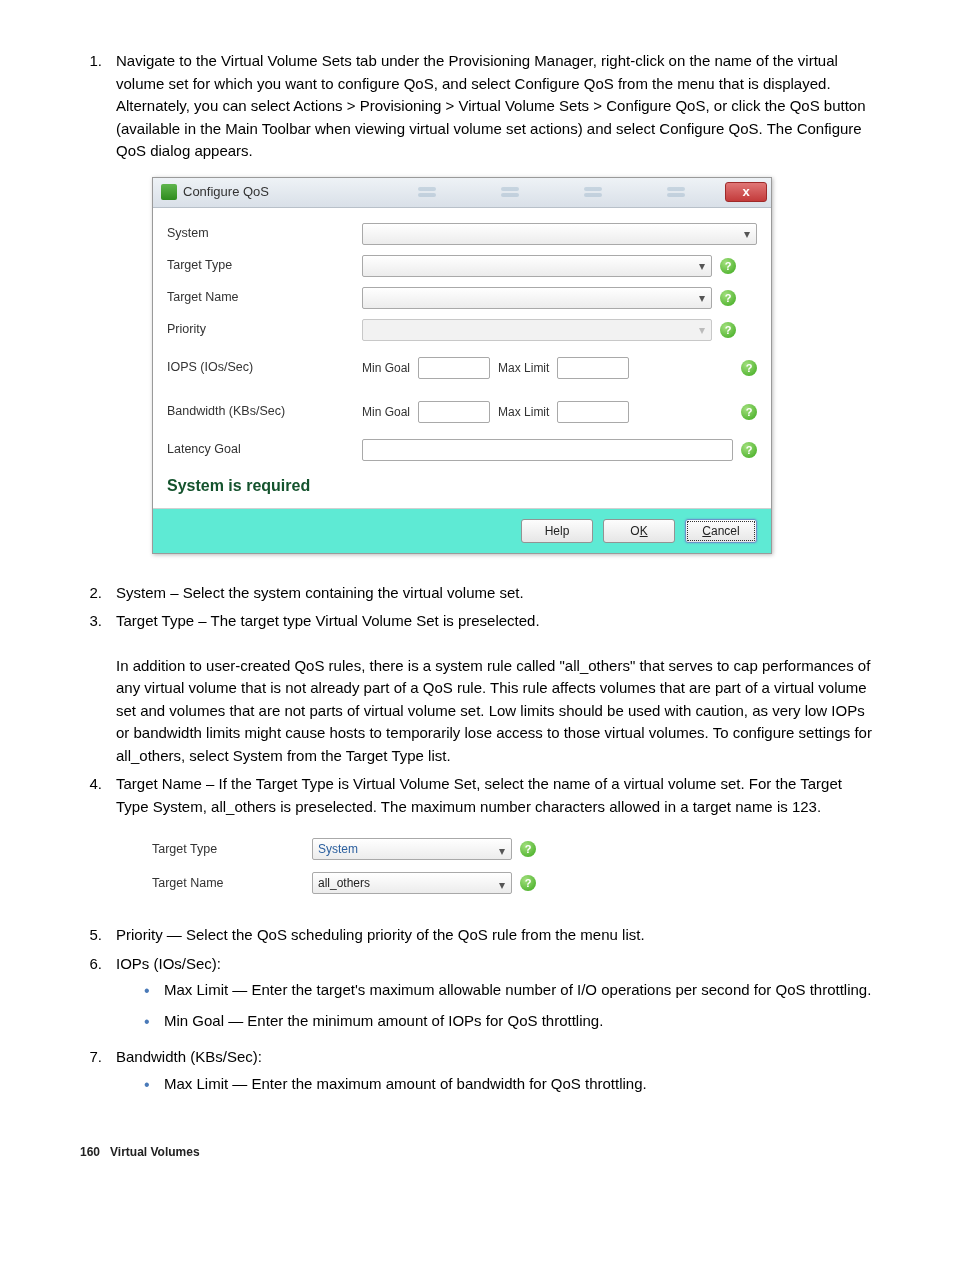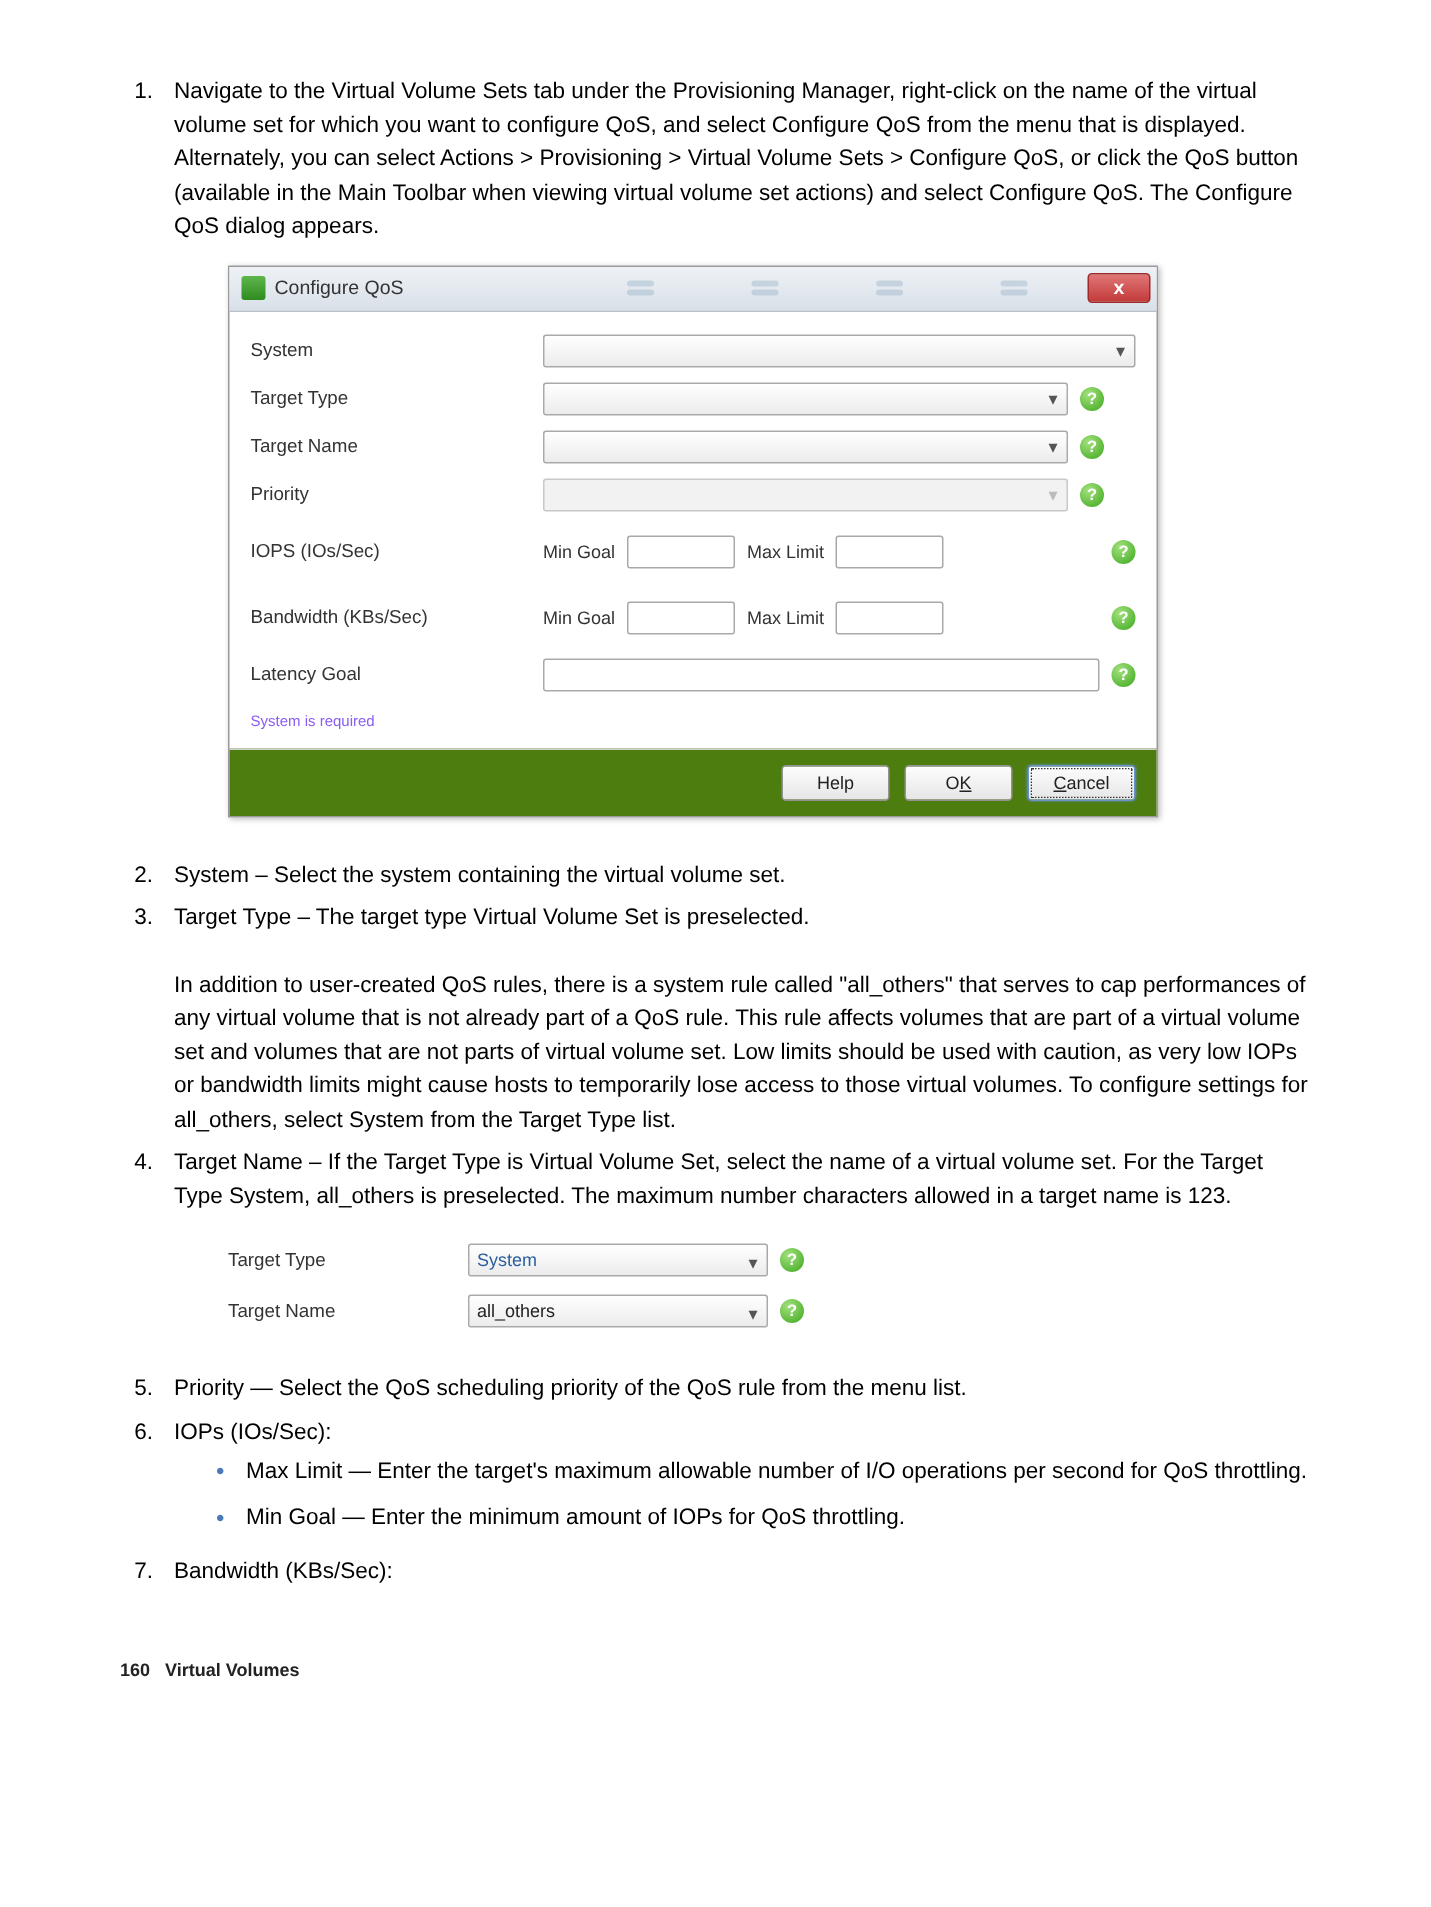--- a/index.html
+++ b/index.html
@@ -160,31 +160,32 @@
     background: radial-gradient(circle at 35% 30%, #a3e07e, #3ba81b);
     color: #fff;
     font-weight: bold;
     font-size: 11px;
     text-align: center;
     line-height: 16px;
   }
   .help::before { content: "?"; }
   .sublbl { font-size: 12px; color: #333; }
   .err {
-    color: #8b5cf6;
-    font-size: 10px;
+    color: #14532d;
+    font-size: 16px;
     padding: 8px 0 4px 0;
+    font-weight: bold;
   }
   .dlg-footer {
     border-top: 1px solid #d0d0d0;
     padding: 10px 14px;
     display: flex;
     justify-content: flex-end;
     gap: 10px;
-    background: #4d7c0f;
+    background: #5eead4;
   }
   .dlg-btn {
     min-width: 72px;
     height: 24px;
     border: 1px solid #939393;
     background: linear-gradient(#fdfdfd, #e6e6e6);
     border-radius: 3px;
     font-size: 12px;
     color: #222;
     text-align: center;
@@ -387,20 +388,21 @@
         <li><b>Min Goal</b><span> — Enter the minimum amount of IOPs for QoS throttling.</span></li>
       </ul>
     </div>
   </li>
 
   <li>
     <span class="num">7.</span>
     <div class="content">
       <b>Bandwidth (KBs/Sec)</b><span>:</span>
       <ul class="bullets">
+        <li><b>Max Limit</b><span> — Enter the maximum amount of bandwidth for QoS throttling.</span></li>
       </ul>
     </div>
   </li>
 
 </ol>
 
 <div class="page-footer">
   <span>160</span>&nbsp;&nbsp;&nbsp;<span>Virtual Volumes</span>
 </div>
 

